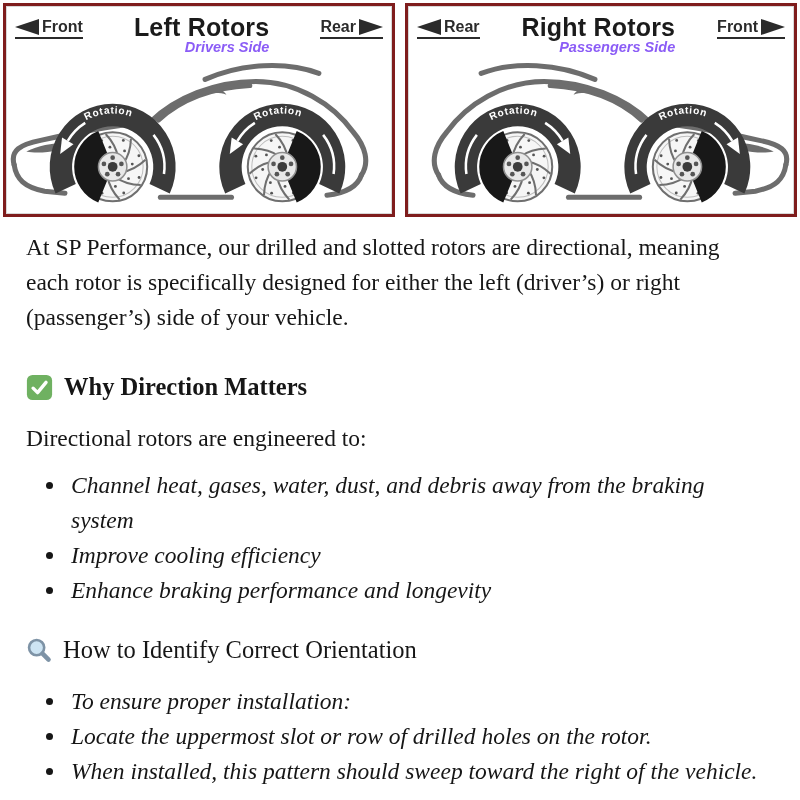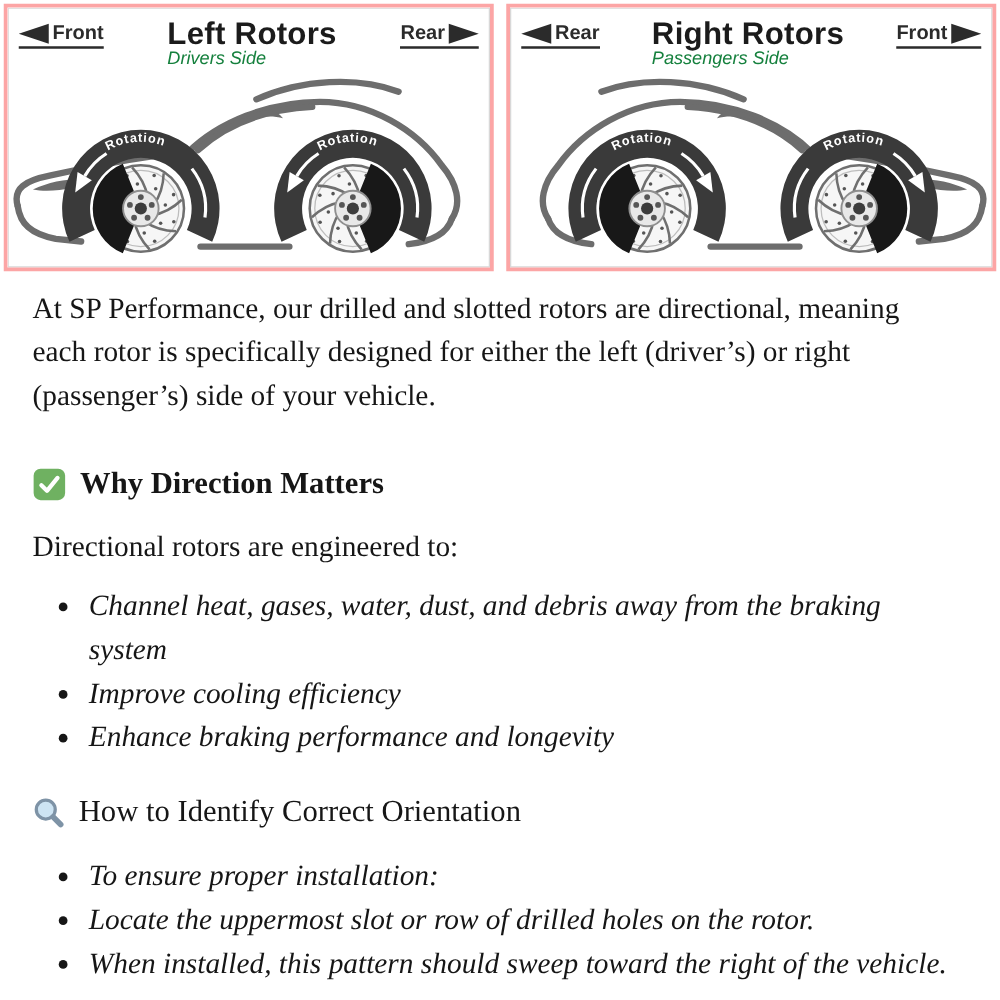--- a/index.html
+++ b/index.html
@@ -1,33 +1,33 @@
 <!DOCTYPE html>
 <html><head>
 <meta charset="utf-8">
 <style>
   html,body{margin:0;padding:0;background:#fff;}
   .page{width:800px;height:800px;background:#fff;overflow:hidden;
         font-family:"Liberation Serif",serif;color:#161616;}
 
   
   .diagram{display:flex;gap:10px;padding:3px 3px 0 3px;box-sizing:border-box;}
-  .panel{flex:1;border:3px solid #fca5a5;box-shadow:inset 0 0 0 1px #d8d8d8;
+  .panel{flex:1;border:3px solid #7f1d1d;box-shadow:inset 0 0 0 1px #d8d8d8;
          height:214px;box-sizing:border-box;background:#fff;overflow:hidden;}
   .panel-header{display:flex;justify-content:space-between;align-items:flex-start;
                 padding:8px 9px 0 9px;font-family:"Liberation Sans",sans-serif;}
   .dir-label{display:inline-flex;align-items:center;gap:3px;font-weight:bold;
              font-size:16px;color:#2b2b2b;border-bottom:2.5px solid #2b2b2b;
              padding-bottom:1px;margin-top:4px;}
   .tri{width:0;height:0;display:inline-block;}
   .tri-left{border-top:8px solid transparent;border-bottom:8px solid transparent;border-right:24px solid #2b2b2b;}
   .tri-right{border-top:8px solid transparent;border-bottom:8px solid transparent;border-left:24px solid #2b2b2b;}
-  .title-block{text-align:left;line-height:1.05;}
+  .title-block{text-align:right;line-height:1.05;}
   .panel-title{display:block;font-weight:bold;font-size:25px;color:#1b1b1b;letter-spacing:.2px;}
-  .panel-subtitle{display:block;font-weight:normal;font-style:italic;font-size:14.5px;color:#15803d;}
+  .panel-subtitle{display:block;font-weight:bold;font-style:italic;font-size:14.5px;color:#8b5cf6;}
   .car-art{width:100%;margin-top:-4px;}
   .car-art svg{display:block;width:100%;height:auto;}
   .rot-text{font-family:"Liberation Sans",sans-serif;font-size:10px;font-weight:bold;
             fill:#ffffff;letter-spacing:.7px;}
 
   
   .article{padding:0 26px;font-size:23.5px;line-height:35px;}
   .intro{margin:13px 0 36px 0;max-width:700px;}
   .sec-heading{display:flex;align-items:center;gap:11px;font-size:24.5px;
                margin:24px 0 18px 0;line-height:32px;}

